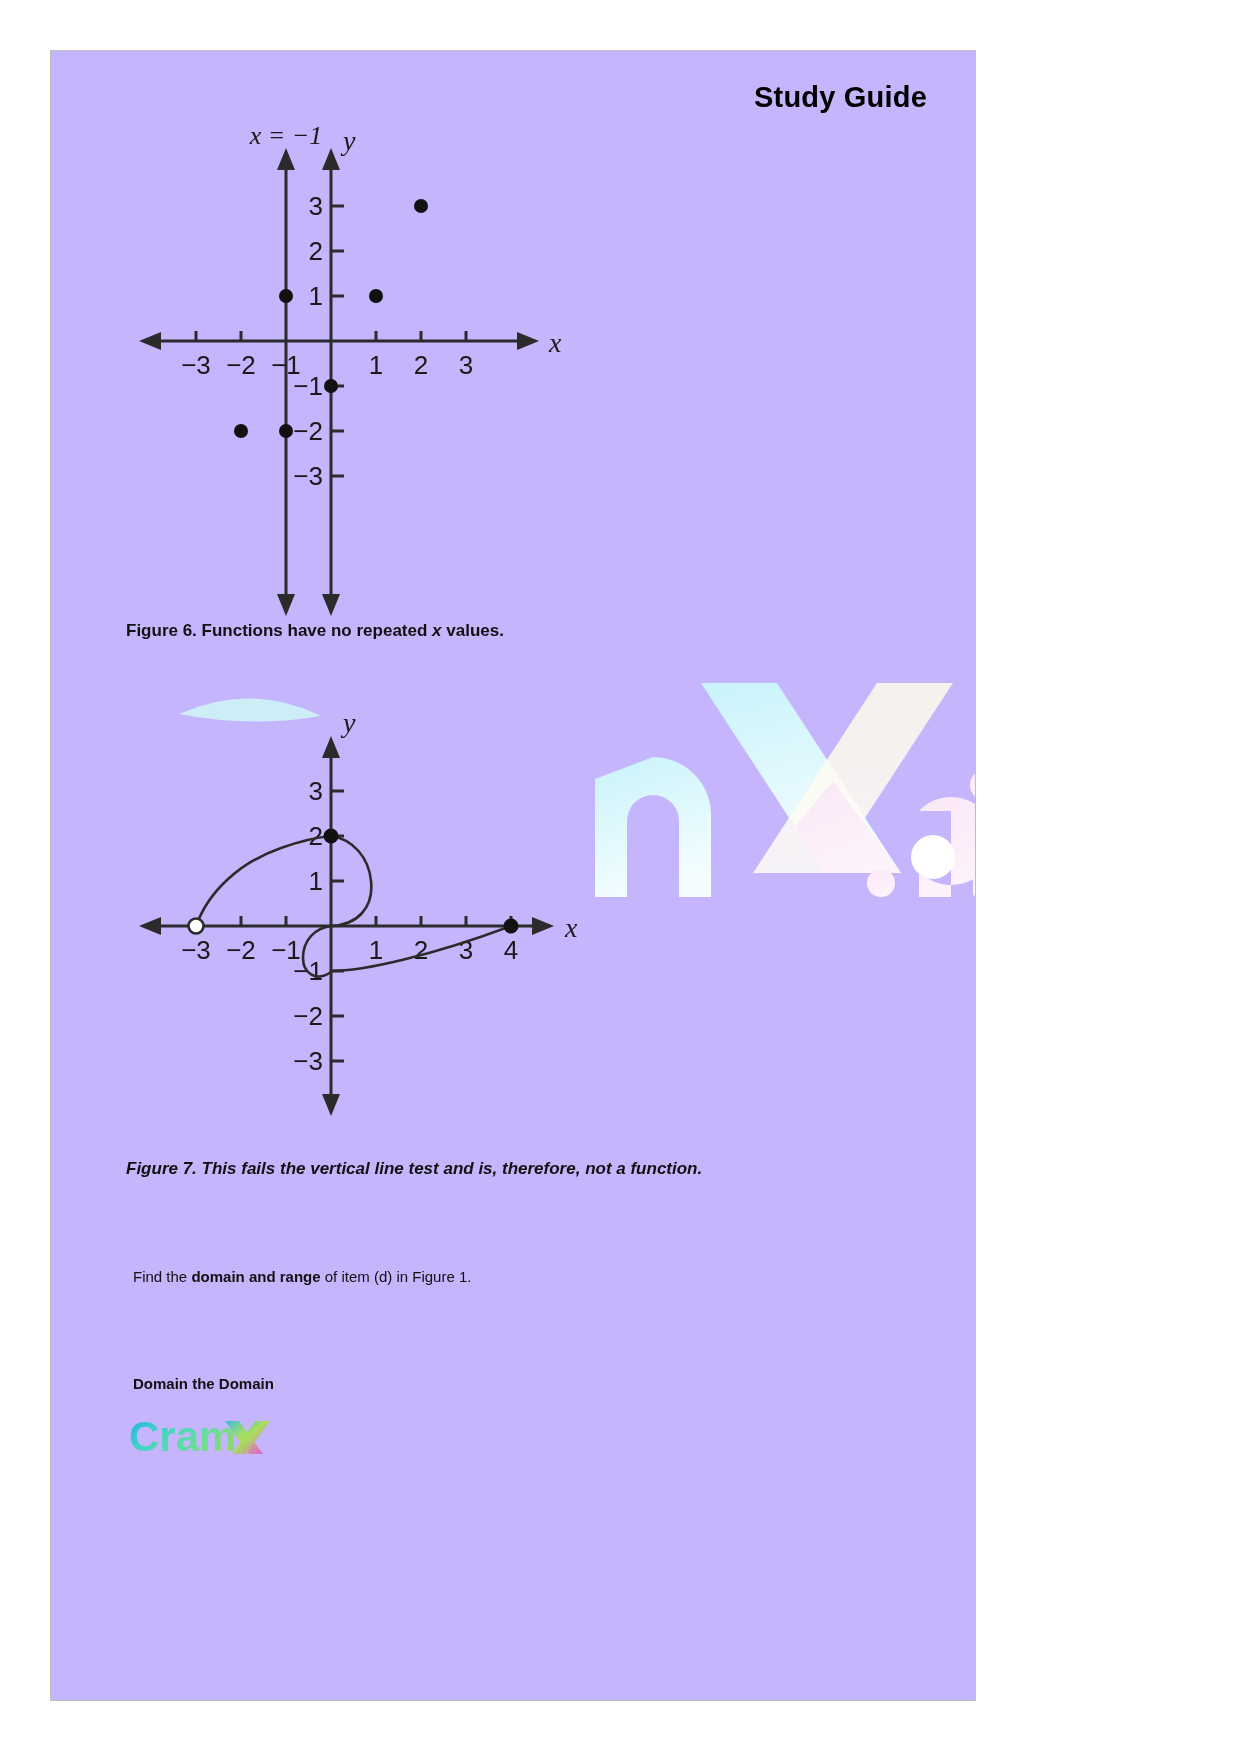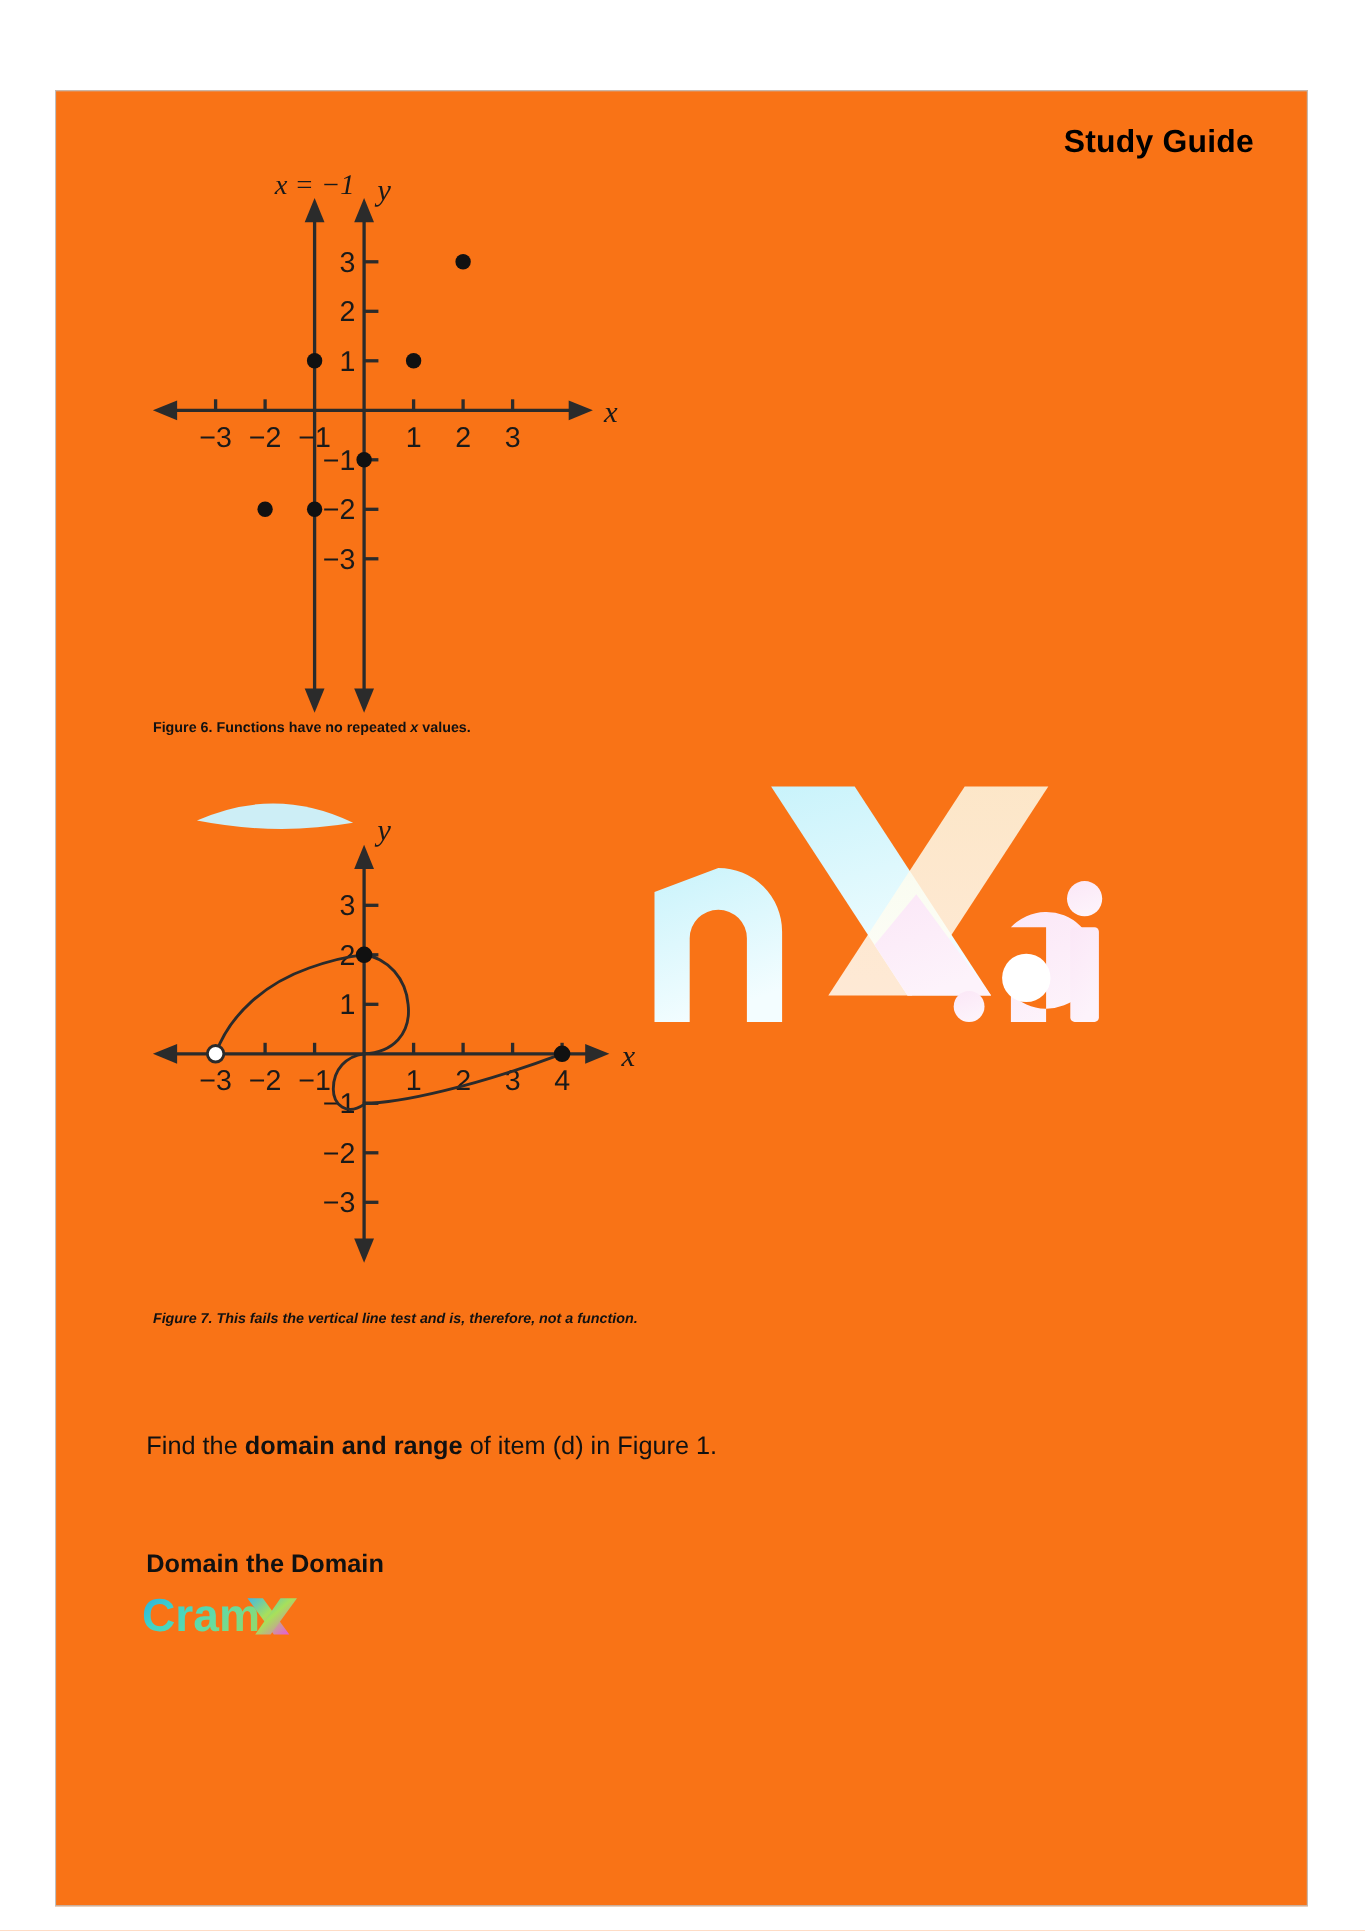--- a/index.html
+++ b/index.html
@@ -11,27 +11,26 @@
     width: 1241px;
     height: 1755px;
     font-family: "Liberation Sans", sans-serif;
     position: relative;
     overflow: hidden;
   }
   .page {
     position: absolute;
     left: 50px;
     top: 50px;
-    width: 1139px;
+    width: 926px;
     height: 1651px;
-    background: #f97316;
+    background: #c4b5fd;
     border: 1px solid #bfbfbf;
     box-sizing: border-box;
     overflow: hidden;
-    margin-top: 32px;
   }
   .page-inner {
     position: relative;
     width: 100%;
     height: 100%;
   }
 
   
   .doc-title {
     position: absolute;
@@ -57,35 +56,35 @@
 
   
   .figure-block {
     position: absolute;
   }
   #figure6-block { left: 80px; top: 75px; width: 480px; height: 500px; }
   #figure7-block { left: 80px; top: 625px; width: 480px; height: 450px; }
 
   .fig-caption {
     position: absolute;
-    left: 88px;
-    font-size: 13px;
+    left: 75px;
+    font-size: 17px;
     font-weight: bold;
     color: #111111;
     white-space: nowrap;
   }
   #figure6-caption { top: 570px; }
   #figure7-caption { top: 1108px; font-style: italic; }
   .fig-caption .ital { font-style: italic; }
 
   
   .body-text {
     position: absolute;
     left: 82px;
-    font-size: 23px;
+    font-size: 15px;
     color: #111111;
     line-height: 1.45;
     white-space: nowrap;
   }
   #para-1 { top: 1215px; }
   #para-2 { top: 1268px; }
   #head-1 { top: 1322px; font-weight: bold; }
   .body-text b { font-weight: bold; }
 
   

